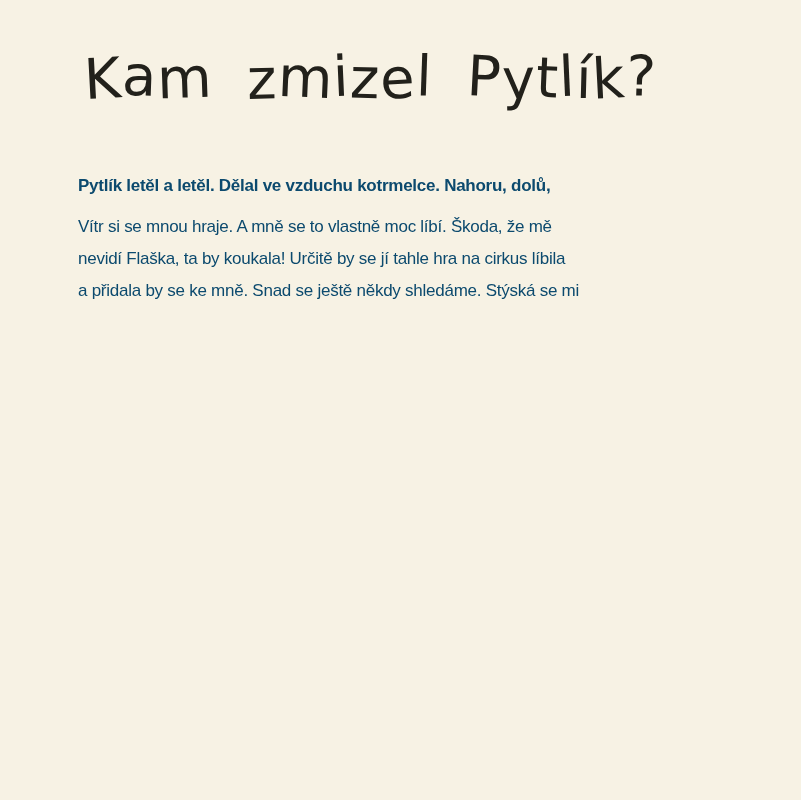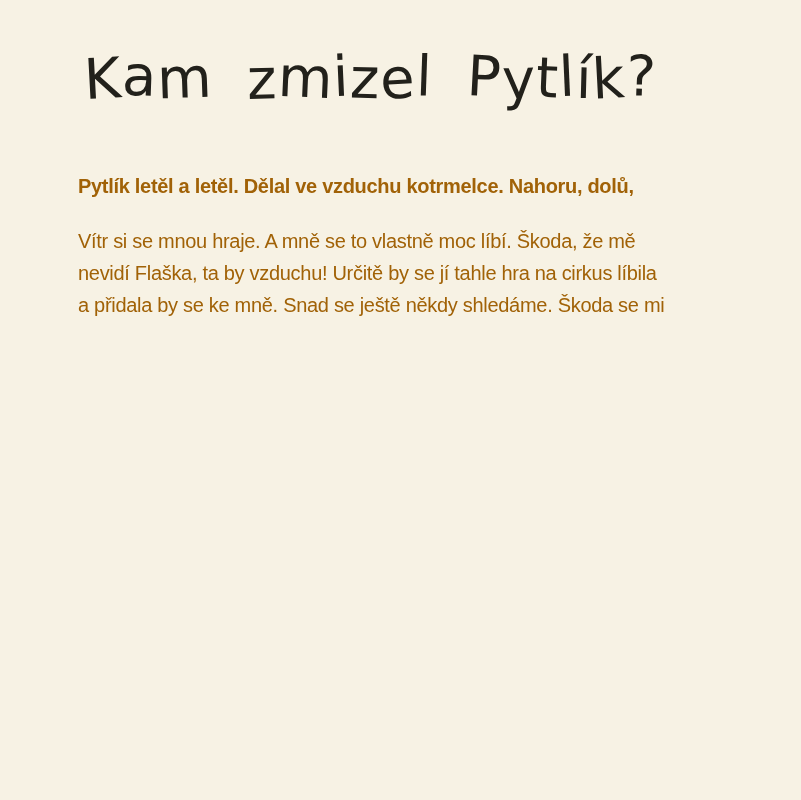--- a/index.html
+++ b/index.html
@@ -30,47 +30,47 @@
     word-spacing: 16px;
     color: #22211b;
     white-space: nowrap;
   }
   .title span {
     display: inline-block;
     white-space: pre;
   }
   .para {
     margin: 0;
-    color: #a16207;
-    font-size: 20px;
+    color: #0c4a6e;
+    font-size: 17px;
     line-height: 32px;
     letter-spacing: -0.015em;
   }
   .para .line {
     white-space: nowrap;
   }
   .para-intro {
     margin-top: 59px;
     font-weight: 700;
   }
   .para-body {
-    margin-top: 23px;
+    margin-top: 9px;
     font-weight: 400;
   }
 </style>
 </head>
 <body>
 
 <div class="page">
 
   <h1 class="title hand-lettering"><span style="transform: rotate(-3deg) translateY(1px);">K</span><span style="transform: rotate(2deg) translateY(-1.5px);">a</span><span style="transform: rotate(-2deg) translateY(0.5px);">m</span><span style="transform: rotate(3deg) translateY(-1px);"> </span><span style="transform: rotate(-1.5deg) translateY(1.5px);">z</span><span style="transform: rotate(2.5deg) translateY(0px);">m</span><span style="transform: rotate(-2.5deg) translateY(-1px);">i</span><span style="transform: rotate(1.5deg) translateY(1px);">z</span><span style="transform: rotate(-3deg) translateY(1px);">e</span><span style="transform: rotate(2deg) translateY(-1.5px);">l</span><span style="transform: rotate(-2deg) translateY(0.5px);"> </span><span style="transform: rotate(3deg) translateY(-1px);">P</span><span style="transform: rotate(-1.5deg) translateY(1.5px);">y</span><span style="transform: rotate(2.5deg) translateY(0px);">t</span><span style="transform: rotate(-2.5deg) translateY(-1px);">l</span><span style="transform: rotate(1.5deg) translateY(1px);">í</span><span style="transform: rotate(-3deg) translateY(1px);">k</span><span style="transform: rotate(2deg) translateY(-1.5px);">?</span></h1>
 
   <div class="para para-intro">
     <div class="line">Pytlík letěl a letěl. Dělal ve vzduchu kotrmelce. Nahoru, dolů,</div>
   </div>
 
   <div class="para para-body">
     <div class="line">Vítr si se mnou hraje. A mně se to vlastně moc líbí. Škoda, že mě</div>
-    <div class="line">nevidí Flaška, ta by vzduchu! Určitě by se jí tahle hra na cirkus líbila</div>
-    <div class="line">a přidala by se ke mně. Snad se ještě někdy shledáme. Škoda se mi</div>
+    <div class="line">nevidí Flaška, ta by koukala! Určitě by se jí tahle hra na cirkus líbila</div>
+    <div class="line">a přidala by se ke mně. Snad se ještě někdy shledáme. Stýská se mi</div>
   </div>
 
 </div>
 
 </body></html>

